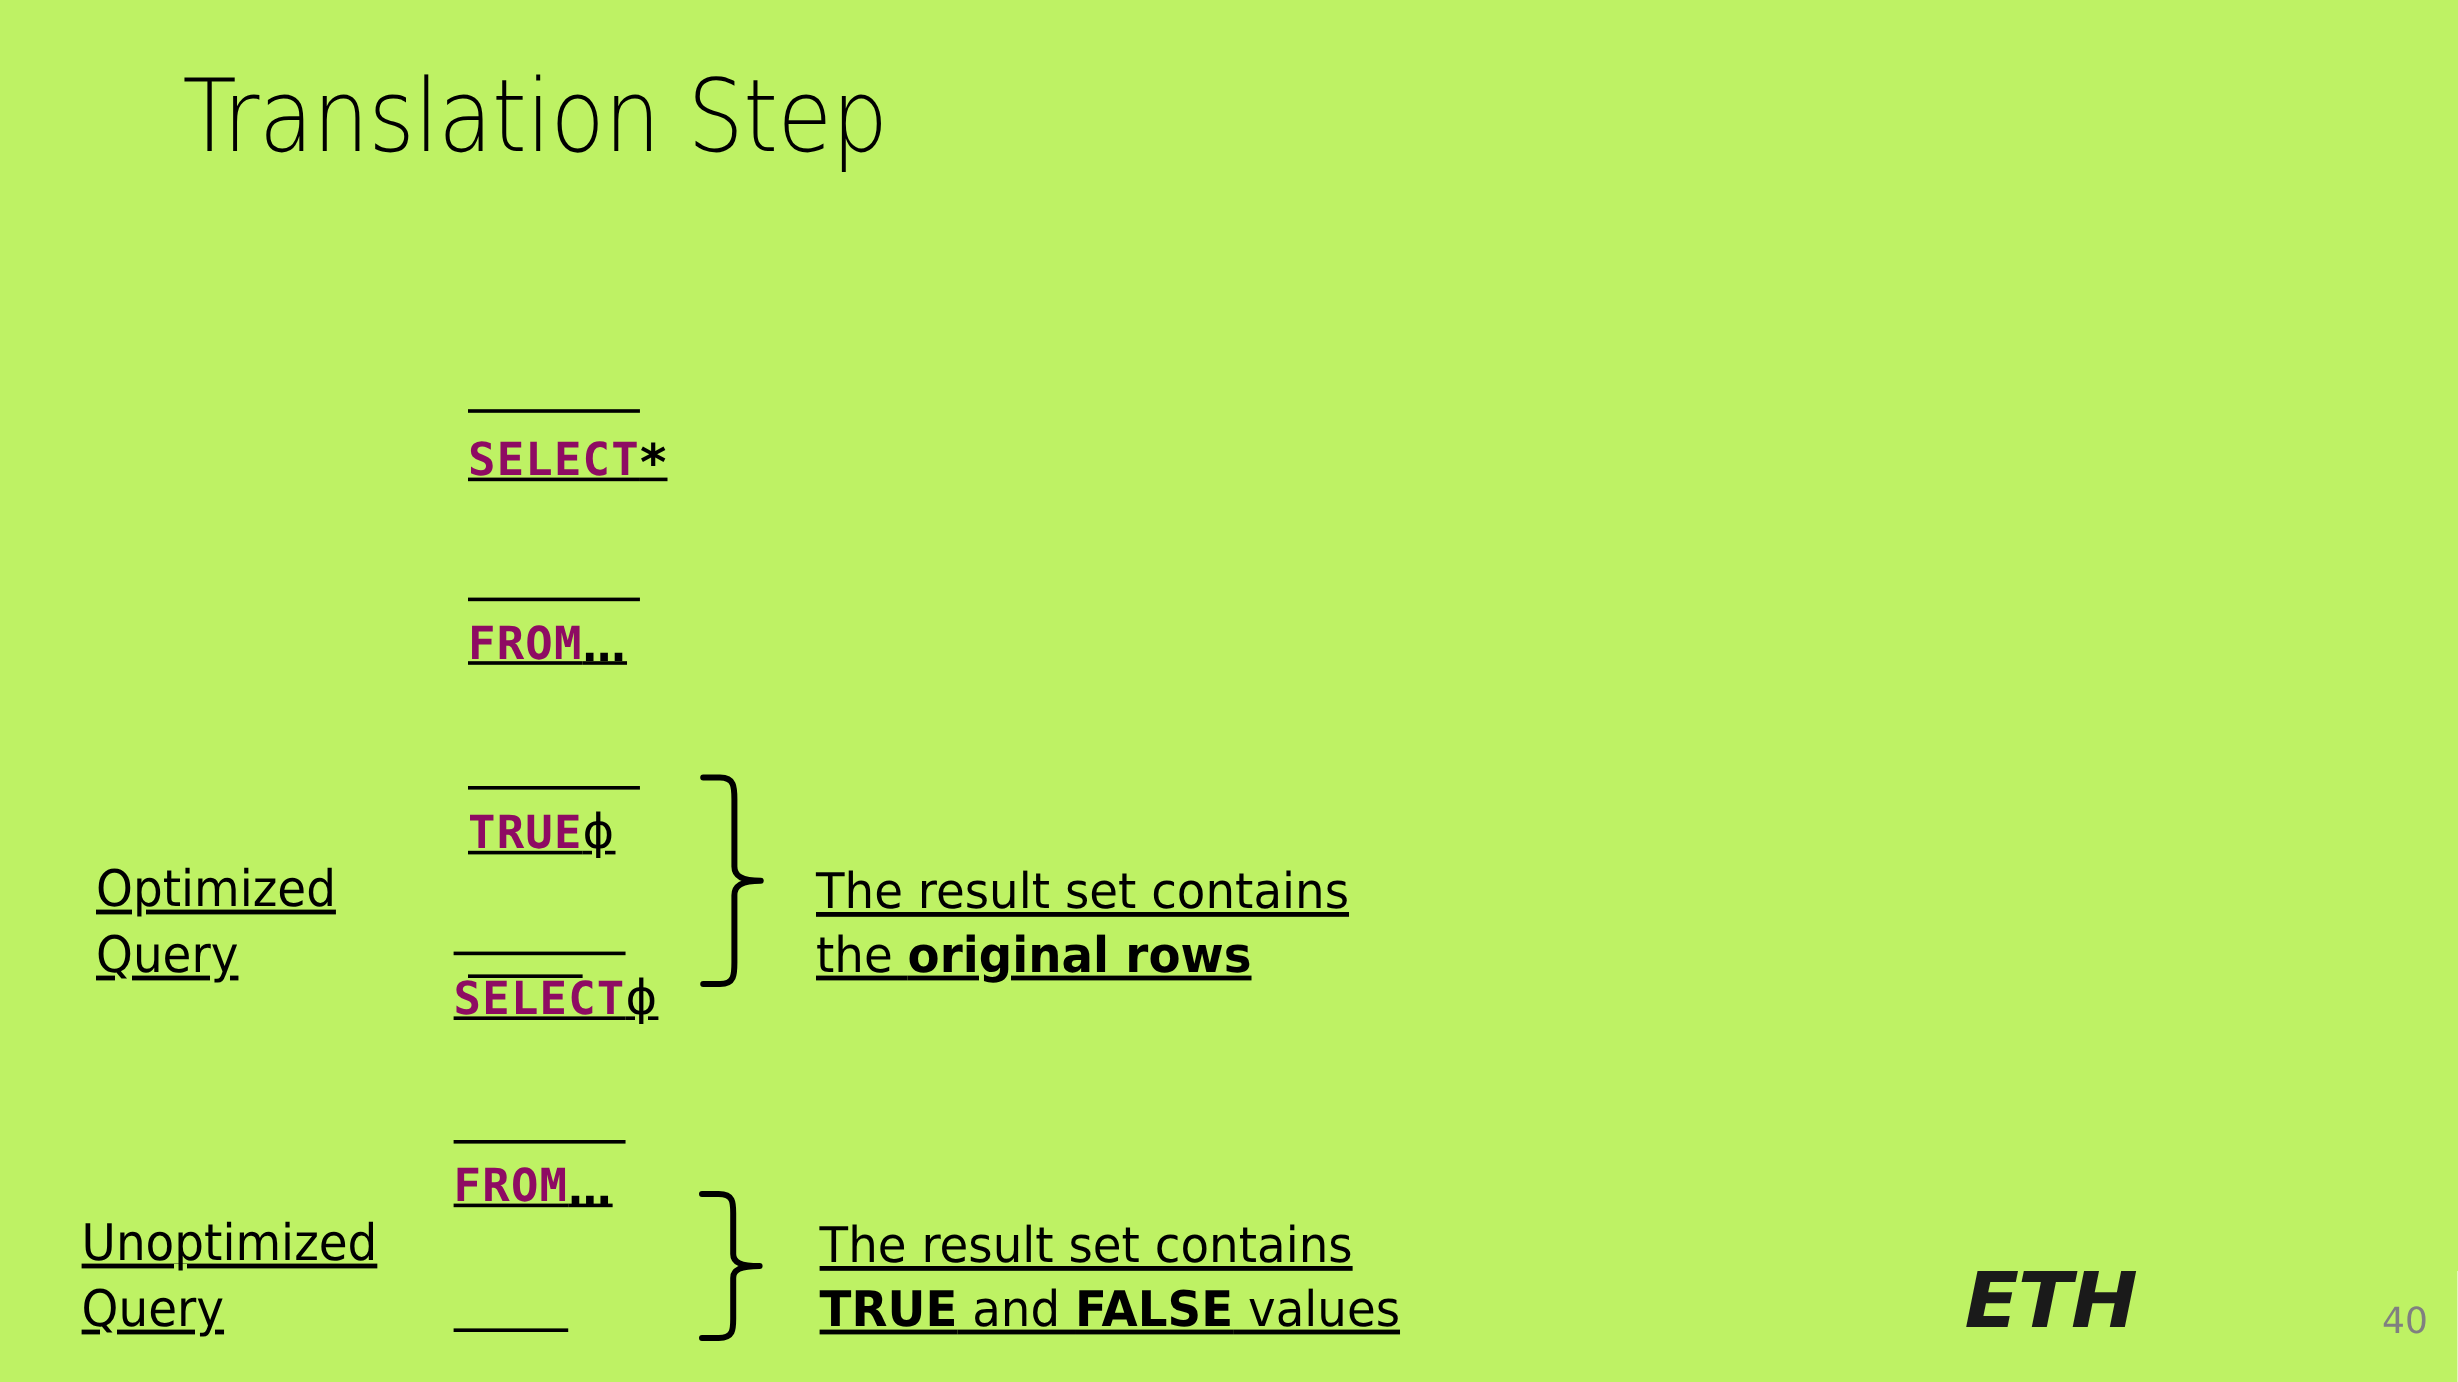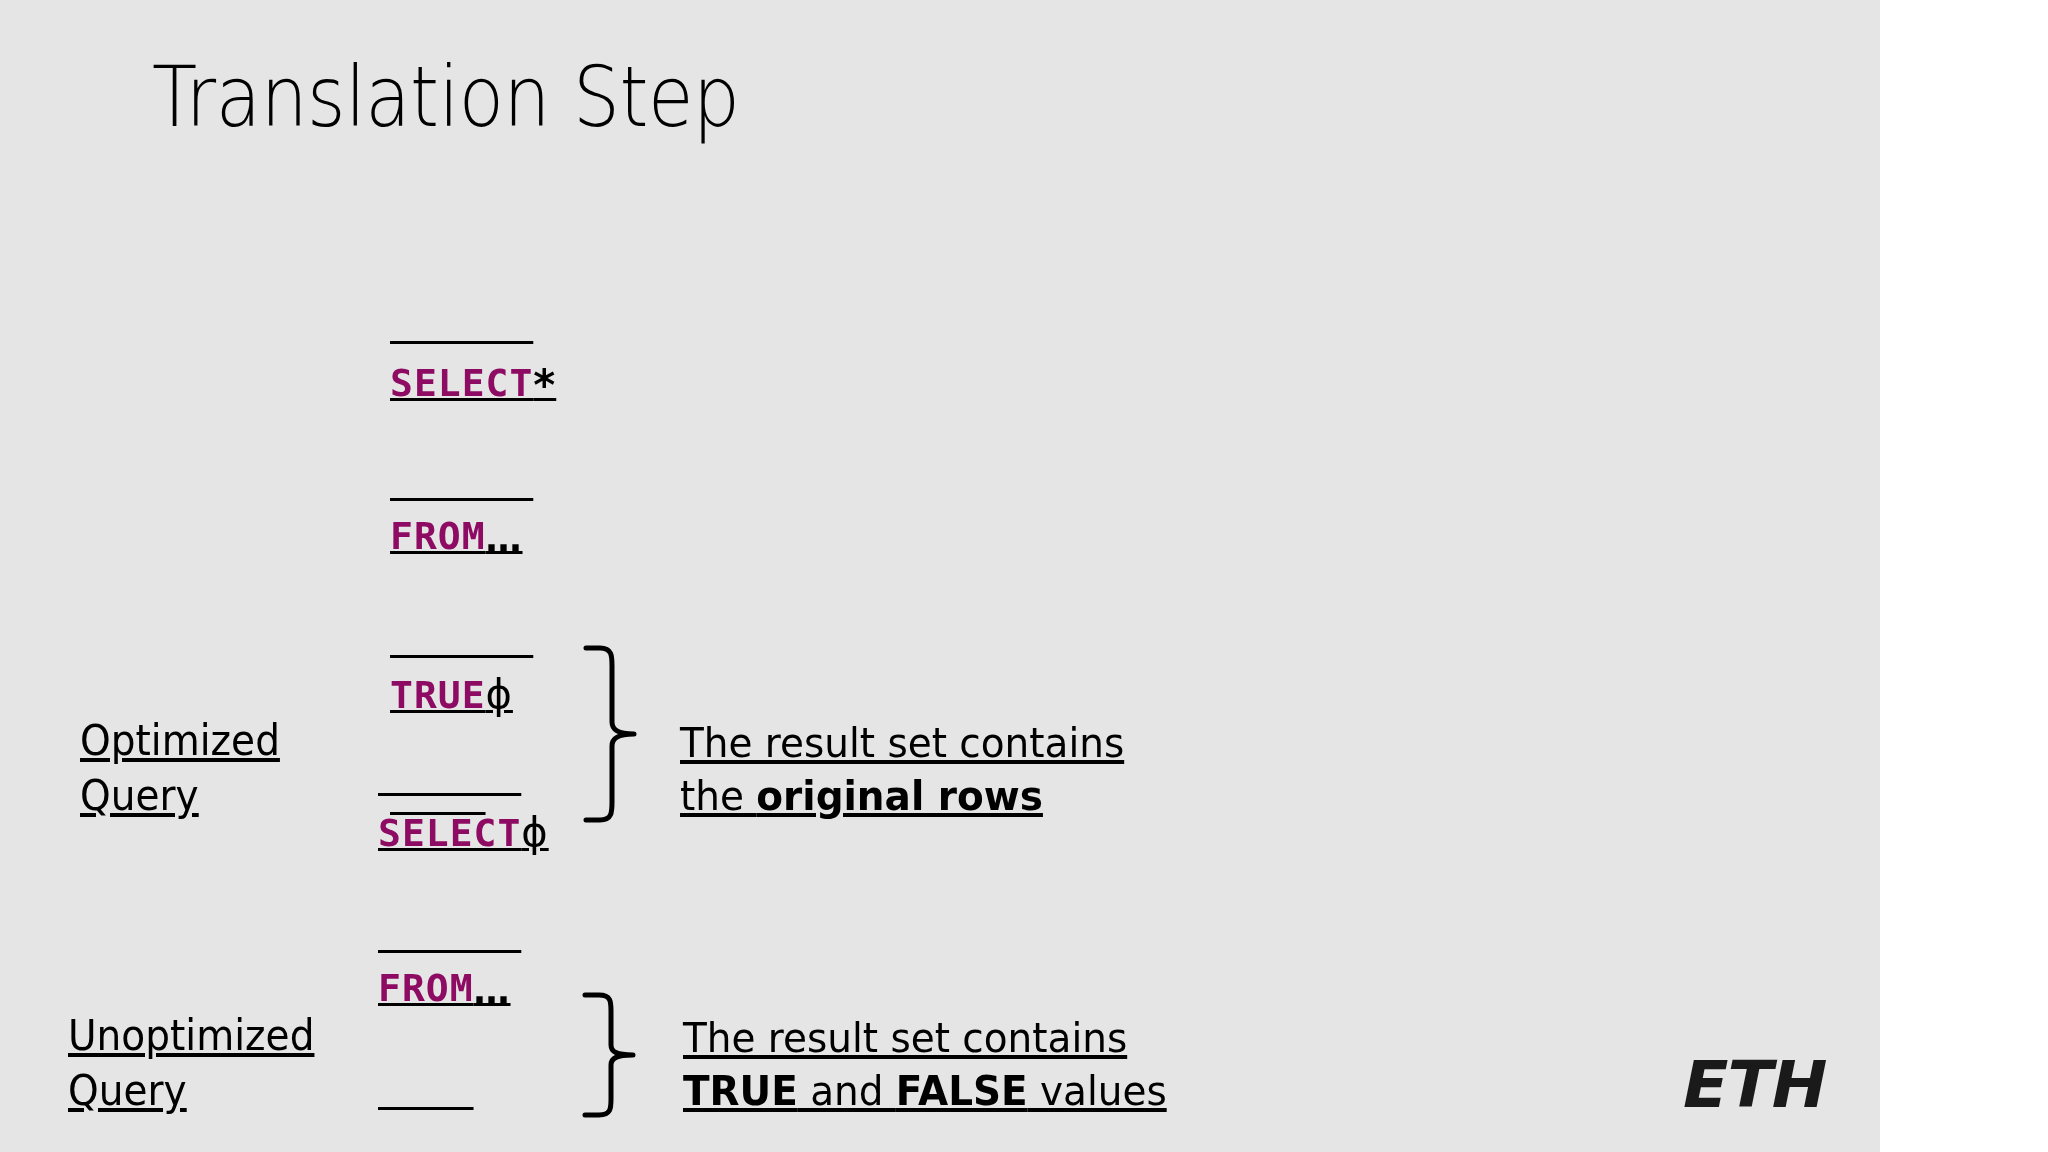--- a/index.html
+++ b/index.html
@@ -7,23 +7,23 @@
     padding: 0;
     background: #ffffff;
   }
   body {
     font-family: "Liberation Sans", sans-serif;
     color: #000000;
   }
 
   .slide {
     position: relative;
-    width: 1880px;
+    width: 2048px;
     height: 1152px;
-    background: #e5e5e5;
+    background: #bef264;
     overflow: hidden;
   }
 
   
   .slide-title {
     position: absolute;
     left: 152px;
     top: 55px;
     font-family: "DejaVu Sans", sans-serif;
     font-weight: 300;
@@ -116,21 +116,20 @@
   .explain b { font-weight: 700; }
 
   
   .eth-logo {
     position: absolute;
     left: 1637px;
     top: 1048px;
     display: flex;
     align-items: baseline;
     user-select: none;
-    margin-left: 46px;
   }
   .eth-mark {
     font-family: "DejaVu Sans", sans-serif;
     font-weight: 700;
     font-style: italic;
     font-size: 64px;
     letter-spacing: -1px;
     color: #1A1A1A;
     transform: scaleX(1.04);
     transform-origin: left bottom;

